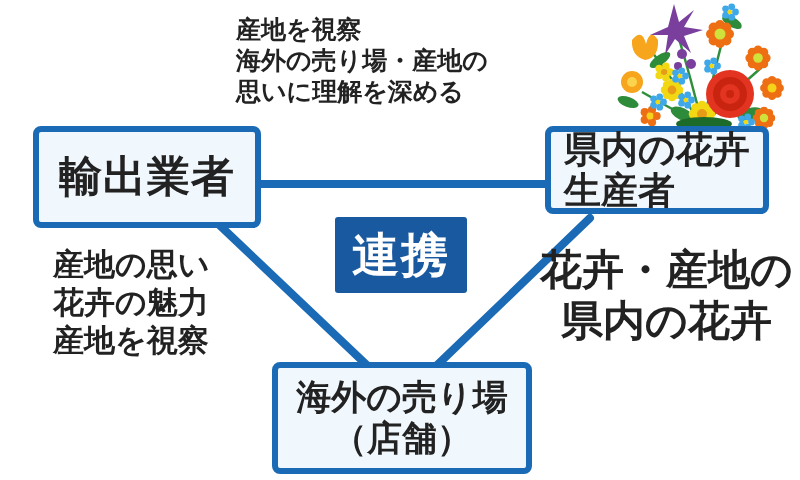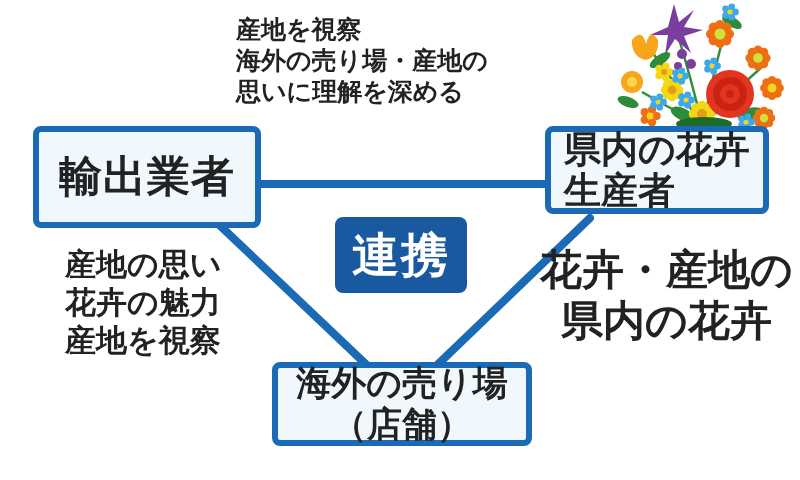--- a/index.html
+++ b/index.html
@@ -38,44 +38,44 @@
   #node-exporter {
     left: 33px; top: 126px; width: 228px; height: 102px;
     font-size: 43px; align-items: center; letter-spacing: 1px;
   }
   #node-producer {
     left: 545px; top: 126px; width: 224px; height: 88px;
     font-size: 37px; align-items: flex-start; padding-left: 13px;
     line-height: 1.12;
   }
   #node-overseas {
-    left: 272px; top: 362px; width: 260px; height: 84px;
+    left: 272px; top: 362px; width: 260px; height: 112px;
     font-size: 35px; align-items: center; line-height: 1.18;
   }
   #node-center {
     left: 335px; top: 217px; width: 132px; height: 76px;
     background: var(--center_fill, #19599f);
     color: var(--center_text, #ffffff);
     border: none;
-    border-radius: 8px;
+    border-radius: 3px;
     font-size: 47px;
     align-items: center;
     justify-content: center;
     letter-spacing: 2px;
     z-index: 3;
   }
   .annotation {
     position: absolute;
     font-weight: bold;
     color: var(--text_color, #222222);
     z-index: 3;
     white-space: nowrap;
   }
   #annotation-top  { left: 236px; top: 14px;  font-size: 25px; line-height: 1.24; }
-  #annotation-left { left: 65px;  top: 246px; font-size: 31px; line-height: 1.22; }
+  #annotation-left { left: 53px;  top: 246px; font-size: 31px; line-height: 1.22; }
   #annotation-right{ left: 540px; top: 244px; font-size: 42px; line-height: 1.22; text-align: center; }
   .bouquet {
     position: absolute;
     left: 612px; top: 2px;
     width: 182px; height: 126px;
     z-index: 1;
   }
 </style>
 </head>
 <body>

